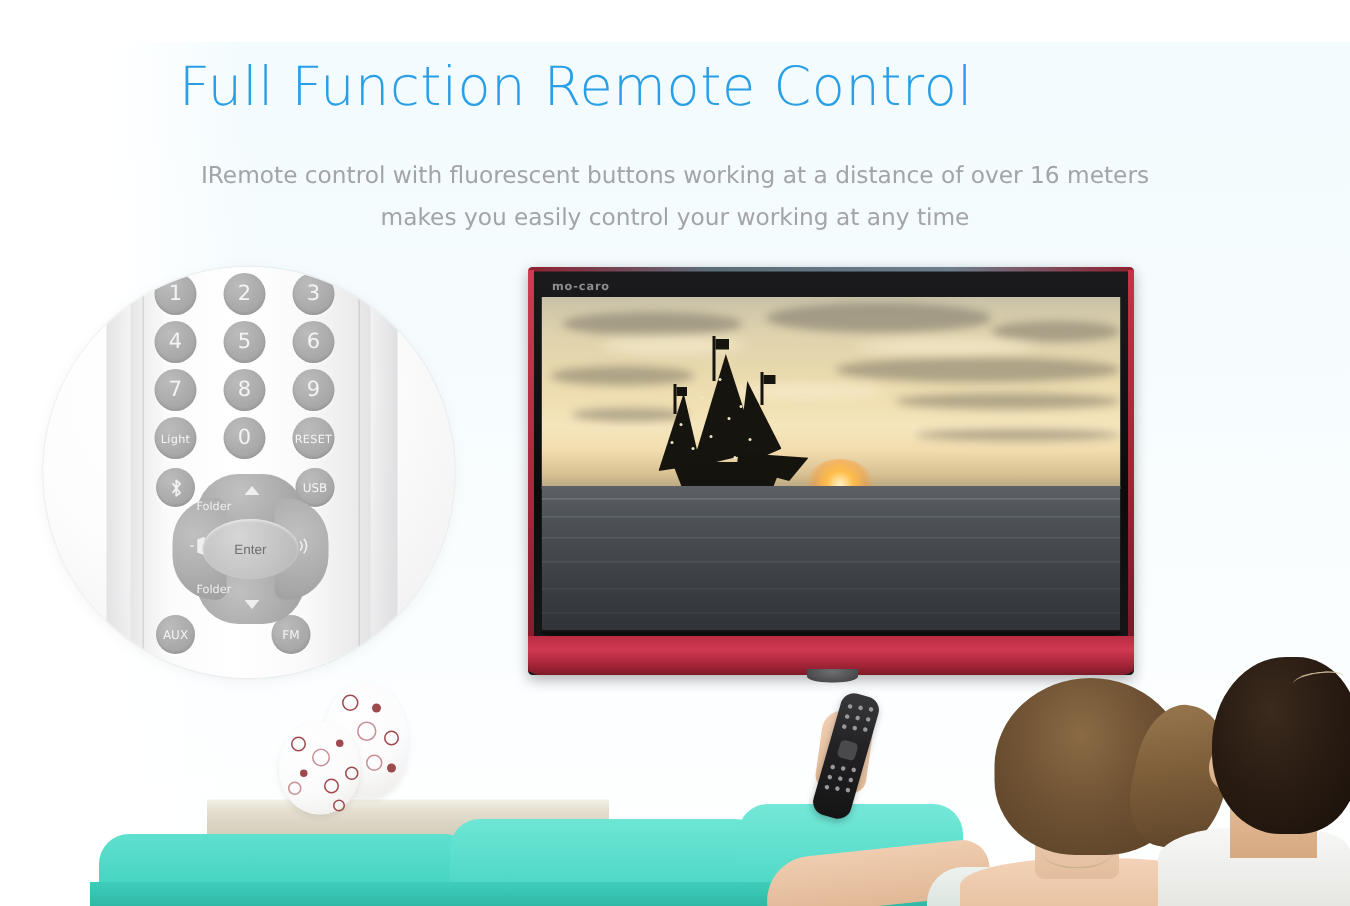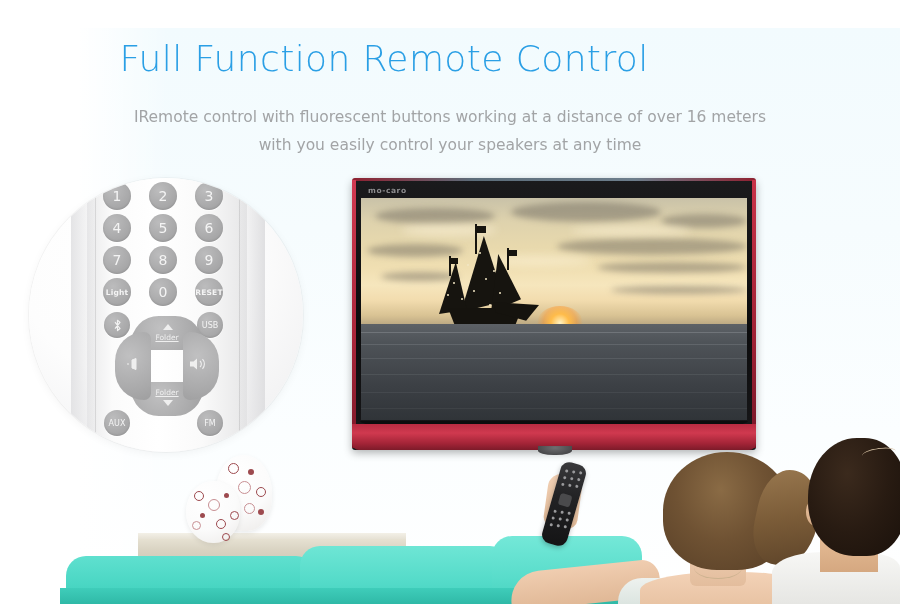--- a/index.html
+++ b/index.html
@@ -42,37 +42,37 @@
   .body-shade-r{position:absolute;left:208px;top:-40px;width:28px;height:360px;
       background:linear-gradient(270deg,rgba(222,222,224,.95),rgba(255,255,255,0));}
 
   
   .btn{position:absolute;border-radius:50%;
        background:radial-gradient(circle at 36% 30%,#bcbcbd 0%,#ababac 55%,#9d9d9e 100%);
        color:#f4f4f4;display:flex;align-items:center;justify-content:center;
        box-shadow:inset 0 -1px 2px rgba(0,0,0,.10), 0 1px 1px rgba(255,255,255,.75);
        font-family:"DejaVu Sans","Liberation Sans",sans-serif;}
   .btn.num{width:28px;height:28px;font-size:14px;}
-  .btn.sm{width:28px;height:28px;font-size:7.5px;letter-spacing:.2px;font-weight:bold;}
+  .btn.sm{width:28px;height:28px;font-size:7.5px;letter-spacing:.2px;}
   .btn.fn{width:26px;height:26px;font-size:8px;text-align:center;}
 
   
   .dpad{position:absolute;left:92px;top:142px;width:92px;height:92px;}
   .dpad-up,.dpad-dn,.dpad-lf,.dpad-rt{position:absolute;
       background:radial-gradient(circle at 40% 35%,#c0c0c1,#a9a9aa 70%,#9e9e9f 100%);}
   .dpad-up{left:10px;top:-4px;width:72px;height:34px;border-radius:36px 36px 8px 8px;}
   .dpad-dn{left:10px;top:62px;width:72px;height:34px;border-radius:8px 8px 36px 36px;}
   .dpad-lf{left:-6px;top:12px;width:36px;height:68px;border-radius:34px 8px 8px 34px;}
   .dpad-rt{left:62px;top:12px;width:36px;height:68px;border-radius:8px 34px 34px 8px;}
   .dpad-center{position:absolute;left:14px;top:26px;width:64px;height:40px;border-radius:50%;
       background:radial-gradient(circle at 38% 28%,#d6d6d7 0%,#c3c3c4 60%,#b4b4b5 100%);
       display:flex;align-items:center;justify-content:center;color:#6f6f70;font-size:9px;
       box-shadow:inset 0 1px 2px rgba(255,255,255,.6);}
-  .dlabel{position:absolute;color:#efefef;font-size:7.5px;text-align:center;width:72px;
-      font-family:"DejaVu Sans","Liberation Sans",sans-serif;text-decoration:underline;}
+  .dlabel{position:absolute;color:#efefef;font-size:7.5px;width:72px;
+      font-family:"DejaVu Sans","Liberation Sans",sans-serif;}
   .arrow{position:absolute;width:0;height:0;}
   .arrow.up{border-left:5px solid transparent;border-right:5px solid transparent;border-bottom:6px solid #efefef;}
   .arrow.dn{border-left:5px solid transparent;border-right:5px solid transparent;border-top:6px solid #efefef;}
   .volglyph{position:absolute;color:#efefef;font-size:11px;}
 
   
   .tv{position:absolute;left:352px;top:178px;width:404px;height:272px;}
   .tv-bezel{position:absolute;left:0;top:0;width:404px;height:272px;
       background:linear-gradient(180deg,#1b1b1d 0%,#0b0b0c 55%,#19191b 100%);
       border-radius:5px 5px 3px 3px;
@@ -178,21 +178,21 @@
 <body>
 
 <div class="stage">
 
   <div class="backdrop"></div>
   <div class="backdrop-fade"></div>
 
   <div class="title">Full Function Remote Control</div>
   <div class="subtitle">
     <div>IRemote control with fluorescent buttons working at a distance of over 16 meters</div>
-    <div>with you easily control your speakers at any time</div>
+    <div>makes you easily control your working at any time</div>
   </div>
 
   <div class="magnifier">
     <div class="mag-inner">
 
       <div class="remote-body"></div>
       <div class="body-shade-l"></div>
       <div class="body-shade-r"></div>
       <div class="seam l"></div>
       <div class="seam r"></div>
@@ -213,21 +213,21 @@
       <div class="btn num" style="left:120px;top:100px">0</div>
       <div class="btn sm" style="left:166px;top:100px">RESET</div>
 
       <div class="btn fn" style="left:75px;top:134px">
         <svg width="11" height="13" viewBox="0 0 11 13" aria-hidden="true">
           <path d="M3 3.2 L8 9.5 L5.5 11.6 L5.5 1.3 L8 3.4 L3 9.7" fill="none" stroke="#f2f2f2" stroke-width="1.2" stroke-linejoin="round"></path>
         </svg>
       </div>
       <div class="btn fn" style="left:168px;top:134px">USB</div>
       <div class="btn fn" style="left:75px;top:232px">AUX</div>
-      <div class="btn fn" style="left:168px;top:232px">FM</div>
+      <div class="btn fn" style="left:152px;top:232px">FM</div>
 
       <div class="dpad">
         <div class="dpad-up"></div>
         <div class="dpad-dn"></div>
         <div class="dpad-lf"></div>
         <div class="dpad-rt"></div>
 
         <div class="arrow up" style="left:42px;top:4px"></div>
         <div class="dlabel" style="left:10px;top:13px">Folder</div>
 
@@ -239,20 +239,21 @@
             <path d="M2 6 h2 M7 2 L11 0.5 L11 11.5 L7 10 Z" fill="#efefef" stroke="#efefef" stroke-width="1"></path>
           </svg>
         </div>
         <div class="volglyph" style="left:68px;top:38px">
           <svg width="20" height="12" viewBox="0 0 20 12" aria-hidden="true">
             <path d="M1 3.5 L4.5 3.5 L8 0.5 L8 11.5 L4.5 8.5 L1 8.5 Z" fill="#efefef"></path>
             <path d="M11 3 A4 4 0 0 1 11 9 M13.5 1.2 A7 7 0 0 1 13.5 10.8" fill="none" stroke="#efefef" stroke-width="1.1"></path>
           </svg>
         </div>
 
+        <div class="dpad-center">Enter</div>
       </div>
 
     </div>
   </div>
 
   <div class="tv">
     <div class="tv-bezel"></div>
     <div class="tv-edge-top"></div>
     <div class="tv-edge-left"></div>
     <div class="tv-edge-right"></div>

